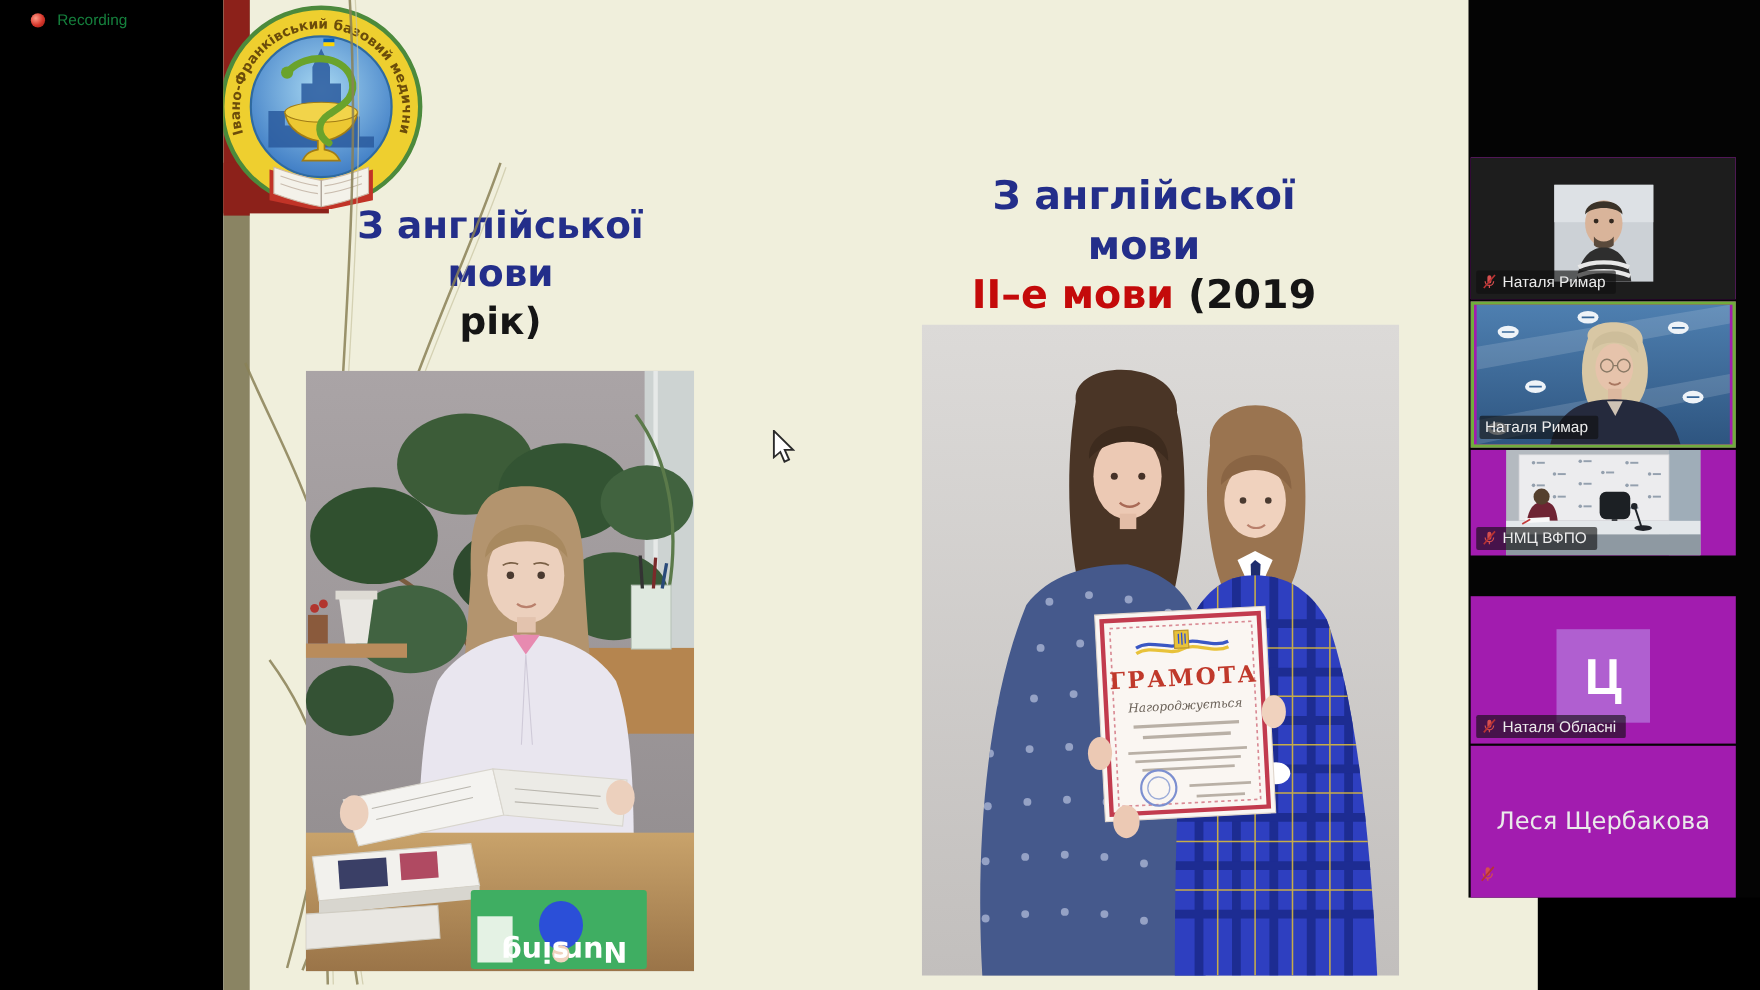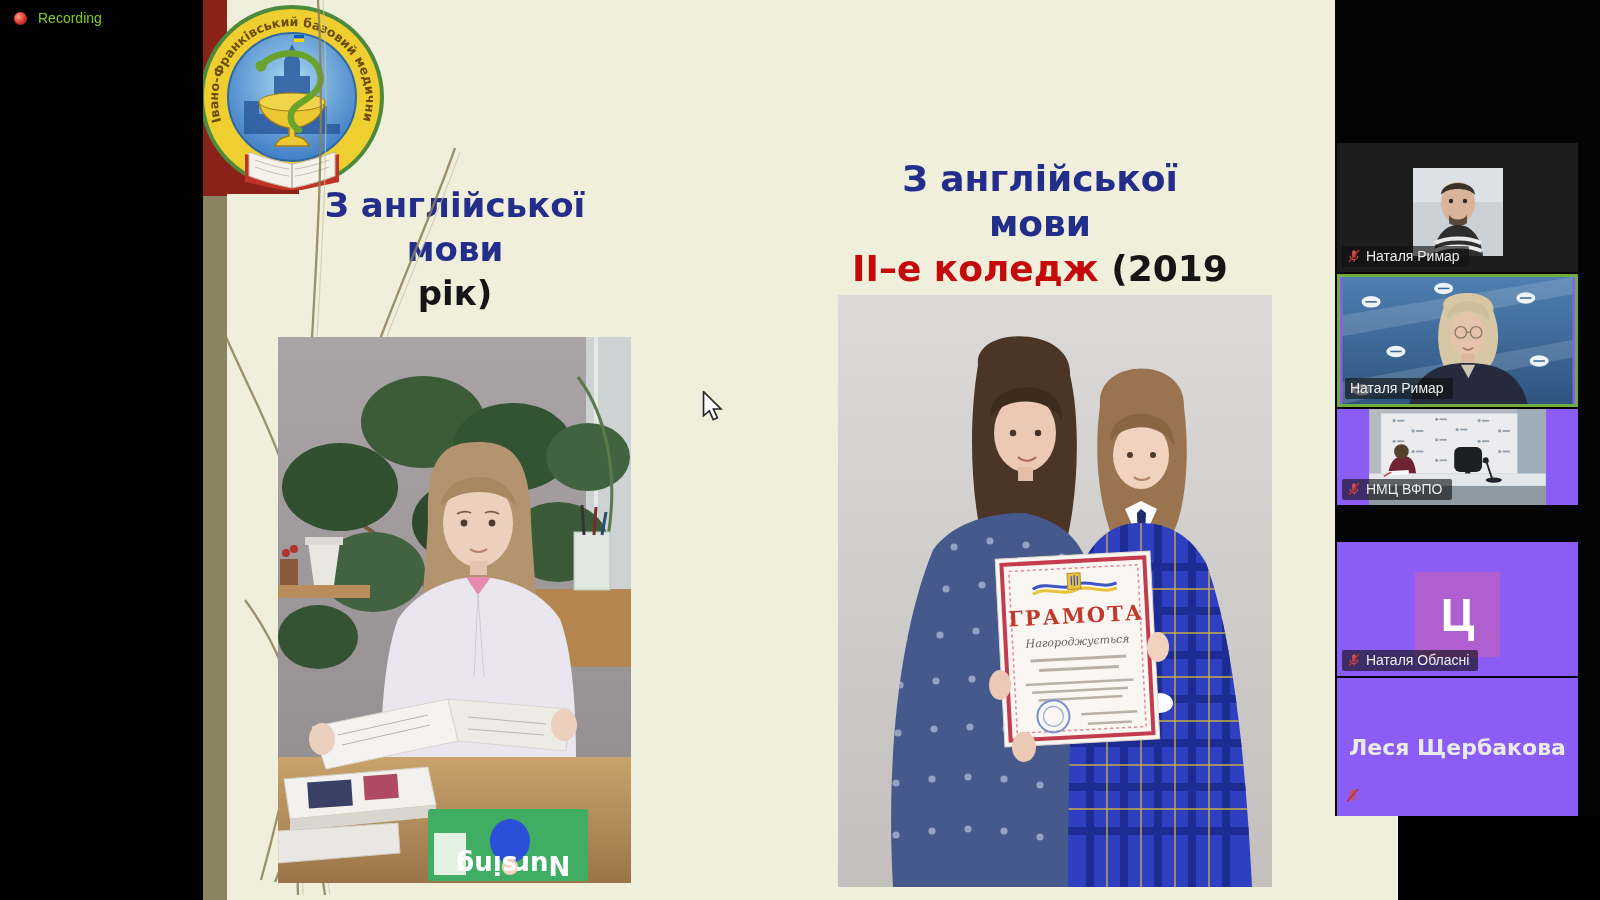--- a/index.html
+++ b/index.html
@@ -1,21 +1,21 @@
 <!DOCTYPE html>
 <html><head>
 <meta charset="utf-8">
 <style>
   html,body{margin:0;padding:0}
   body{width:1600px;height:900px;background:#000;overflow:hidden;position:relative;
        font-family:"Liberation Sans",sans-serif}
   .abs{position:absolute}
 
   
-  .rec{left:14px;top:10px;display:flex;align-items:center;gap:11px;color:#84cc16;
+  .rec{left:28px;top:10px;display:flex;align-items:center;gap:11px;color:#15803d;
        font-size:14px;z-index:30}
   .recdot{width:13px;height:13px;border-radius:50%;
           background:radial-gradient(circle at 35% 35%,#ff9a87,#d5352a 55%,#8e1d14)}
 
   
   .slide{left:203px;top:0;width:1195px;height:900px;background:#f0efdc;overflow:hidden;z-index:1}
   .band{left:0;top:0;width:24px;height:900px;background:#8a8463}
   .redstripe{left:0;top:0;width:24px;height:196px;background:#8c211a}
   .redbase{left:0;top:148px;width:96px;height:46px;background:#8c211a}
   .logo{left:-4px;top:4px;width:186px;height:186px}
@@ -27,35 +27,35 @@
          font-weight:bold;color:#232e8a}
   .awardL{left:60px;top:183px;width:384px;font-size:34px;line-height:44px}
   .awardR{left:637px;top:156px;width:400px;font-size:36px;line-height:45px}
   .red{color:#c40a0a}.blk{color:#151515}
   .photoL{left:75px;top:337px;width:353px;height:546px;z-index:3}
   .photoR{left:635px;top:295px;width:434px;height:592px;z-index:3}
   .stems{left:0;top:0;width:320px;height:900px;z-index:2}
 
   
   .panel{left:1335px;top:0;width:265px;height:816px;background:#040404;z-index:5}
-  .tile{position:absolute;left:1337px;width:241px;background:#8b5cf6;overflow:hidden;z-index:6}
+  .tile{position:absolute;left:1337px;width:241px;background:#a21caf;overflow:hidden;z-index:6}
   #t1{top:143px;height:129px}
   #t2{top:274px;height:133px;box-sizing:border-box;border:3px solid #70ad3c}
   #t3{top:409px;height:96px}
   #t4{top:542px;height:134px}
   #t5{top:678px;height:138px}
   .nametag{position:absolute;left:5px;bottom:5px;display:flex;align-items:center;gap:5px;
            background:rgba(15,15,15,.62);color:#ececec;font-size:14px;
            padding:2px 9px 3px 5px;border-radius:2px;white-space:nowrap}
   .miconly{position:absolute;left:8px;bottom:9px}
   .avatarbox{position:absolute;left:78px;top:30px;width:85px;height:85px;background:#b05fd0;
              display:flex;align-items:center;justify-content:center;
              font-size:46px;font-weight:bold;color:#fff}
   .centername{position:absolute;inset:0;display:flex;align-items:center;justify-content:center;
-              color:#eaeaea;font-size:22px;font-weight:bold;
+              color:#eaeaea;font-size:22px;font-weight:normal;
               font-family:"DejaVu Sans","Liberation Sans",sans-serif}
   .vfill{position:absolute;inset:0;width:100%;height:100%}
 
   .cursor{left:701px;top:391px;z-index:40}
 </style>
 </head>
 <body>
 
 <svg width="0" height="0" style="position:absolute">
   <defs>
@@ -122,21 +122,21 @@
 
   <div class="abs award awardL">
     <div>З англійської</div>
     <div>мови</div>
     <div class="blk">рік)</div>
   </div>
 
   <div class="abs award awardR">
     <div>З англійської</div>
     <div>мови</div>
-    <div><span class="red">ІІ–е коледж</span>
+    <div><span class="red">ІІ–е мови</span>
       <span class="blk">(2019 рік)</span></div>
   </div>
 
   <svg class="abs photoL" viewBox="0 0 353 546">
     <defs>
       <linearGradient id="wallL" x1="0" y1="0" x2="0" y2="1">
         <stop offset="0%" stop-color="#aaa4a6"></stop>
           <stop offset="100%" stop-color="#8f8a8c"></stop>
       </linearGradient>
       <linearGradient id="deskL" x1="0" y1="0" x2="0" y2="1">

